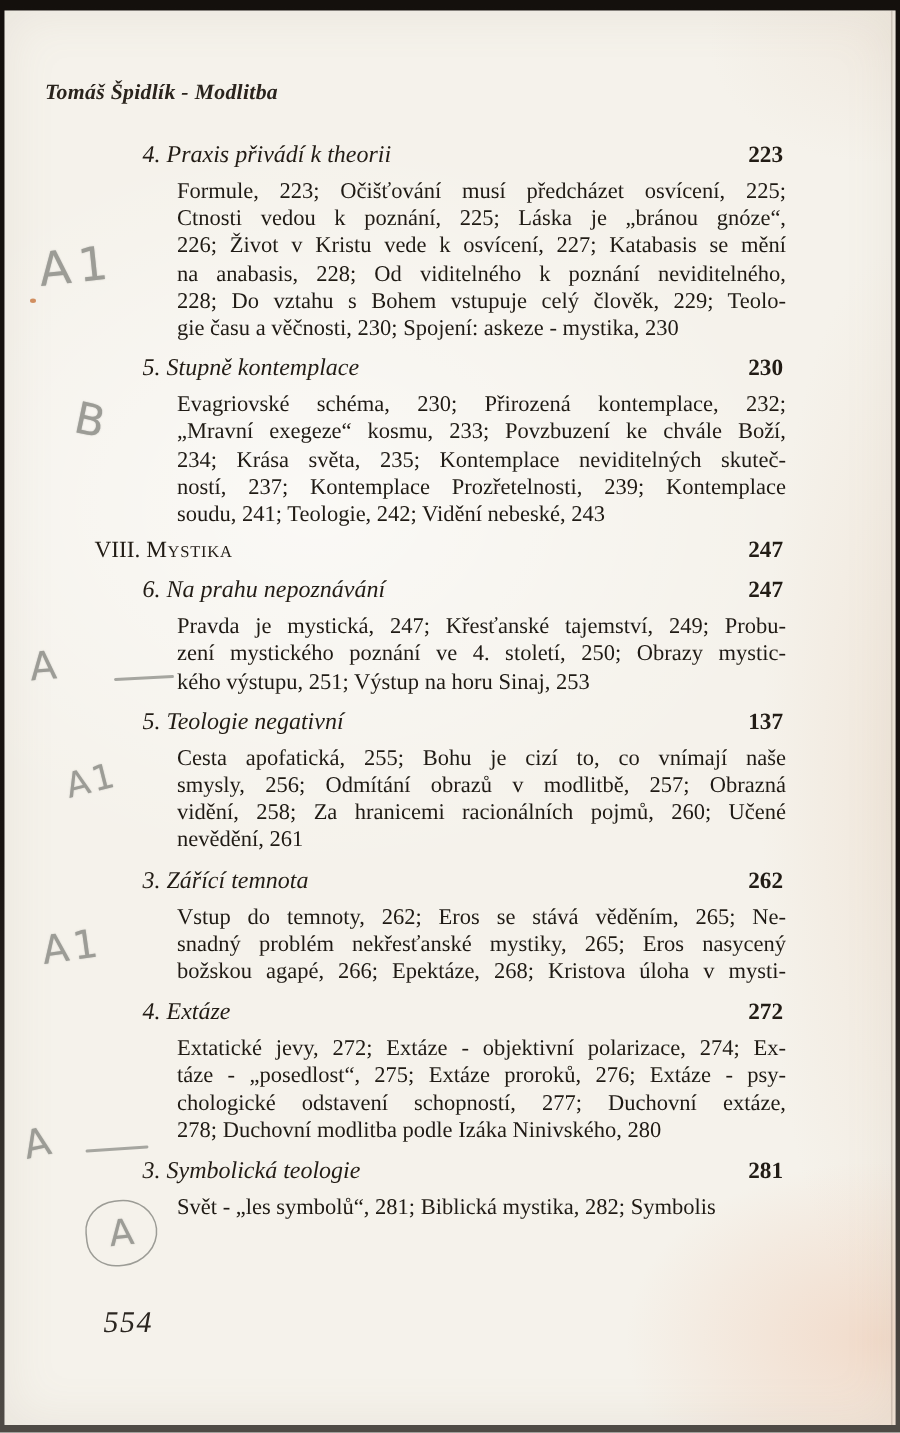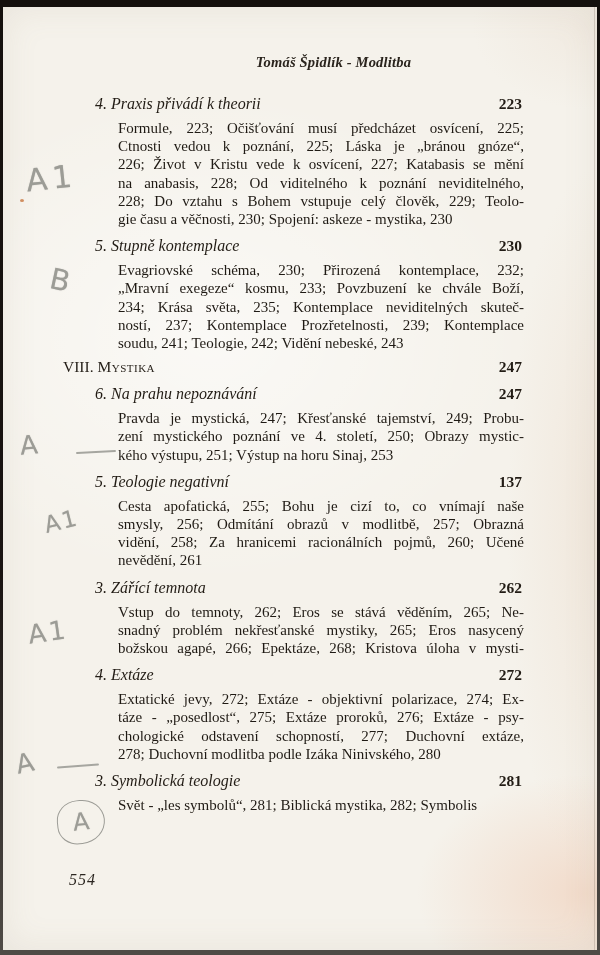--- a/index.html
+++ b/index.html
@@ -14,23 +14,23 @@
     background-image:
       radial-gradient(ellipse 240px 170px at 98% 94%, rgba(238,196,170,.5), rgba(238,196,170,0) 70%),
       radial-gradient(ellipse 120px 480px at 100% 55%, rgba(233,213,194,.38), rgba(233,213,194,0) 75%),
       radial-gradient(ellipse 170px 120px at 99% 2%, rgba(230,215,200,.3), rgba(230,215,200,0) 70%),
       radial-gradient(ellipse 420px 330px at 35% 35%, rgba(255,255,255,.55), rgba(255,255,255,0) 75%);
     box-shadow:inset 0 0 35px rgba(150,130,110,.12);
     color:#221c15;
   }
   .edge-line{position:absolute;top:0;bottom:0;width:1px;background:rgba(120,105,90,.25);}
   .header{
-    margin:46px 0 0 67px;
+    margin:46px 0 0 27px;
     font-style:italic;font-weight:bold;font-size:14.5px;line-height:18px;
-    letter-spacing:.2px;color:#2a241d;text-align:center;
+    letter-spacing:.2px;color:#2a241d;
   }
   .title-row{
     display:flex;justify-content:space-between;align-items:baseline;
     margin:8px 75px 5px 92px;line-height:20px;
   }
   .title-row.first{margin-top:23px;}
   .title-row .t{font-style:italic;font-weight:normal;font-size:16px;}
   .pg{font-size:15.5px;font-weight:bold;font-style:normal;}
   .chapter-row{
     display:flex;justify-content:space-between;align-items:baseline;
@@ -38,21 +38,21 @@
   }
   .chapter-row .sc{font-variant:small-caps;letter-spacing:.5px;}
   .body-block{
     margin:0 73px 0 115px;font-size:15px;line-height:18.2px;
     color:#1f1a14;
   }
   .bl{text-align:justify;text-align-last:justify;}
   .bl.last{text-align-last:left;}
   .footer-num{
     position:absolute;left:66px;top:864px;
-    font-style:italic;font-size:16px;letter-spacing:1px;color:#2b2620;
+    font-style:italic;font-size:20px;letter-spacing:1px;color:#2b2620;
   }
   
   .pencil{
     position:absolute;color:#9c9c96;
     font-family:"DejaVu Sans",sans-serif;font-weight:normal;
     text-shadow:0 0 1px rgba(160,160,155,.6);
   }
   .m1{left:26px;top:160px;font-size:31px;transform:rotate(-6deg);letter-spacing:5px;}
   .m2{left:50px;top:263px;font-size:29px;transform:rotate(12deg);}
   .m3{left:20px;top:430px;font-size:26px;transform:rotate(-5deg);}

